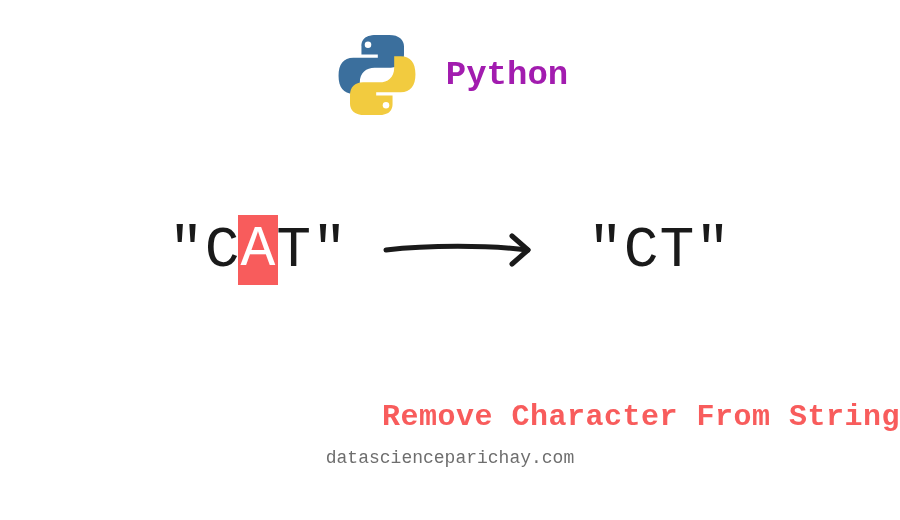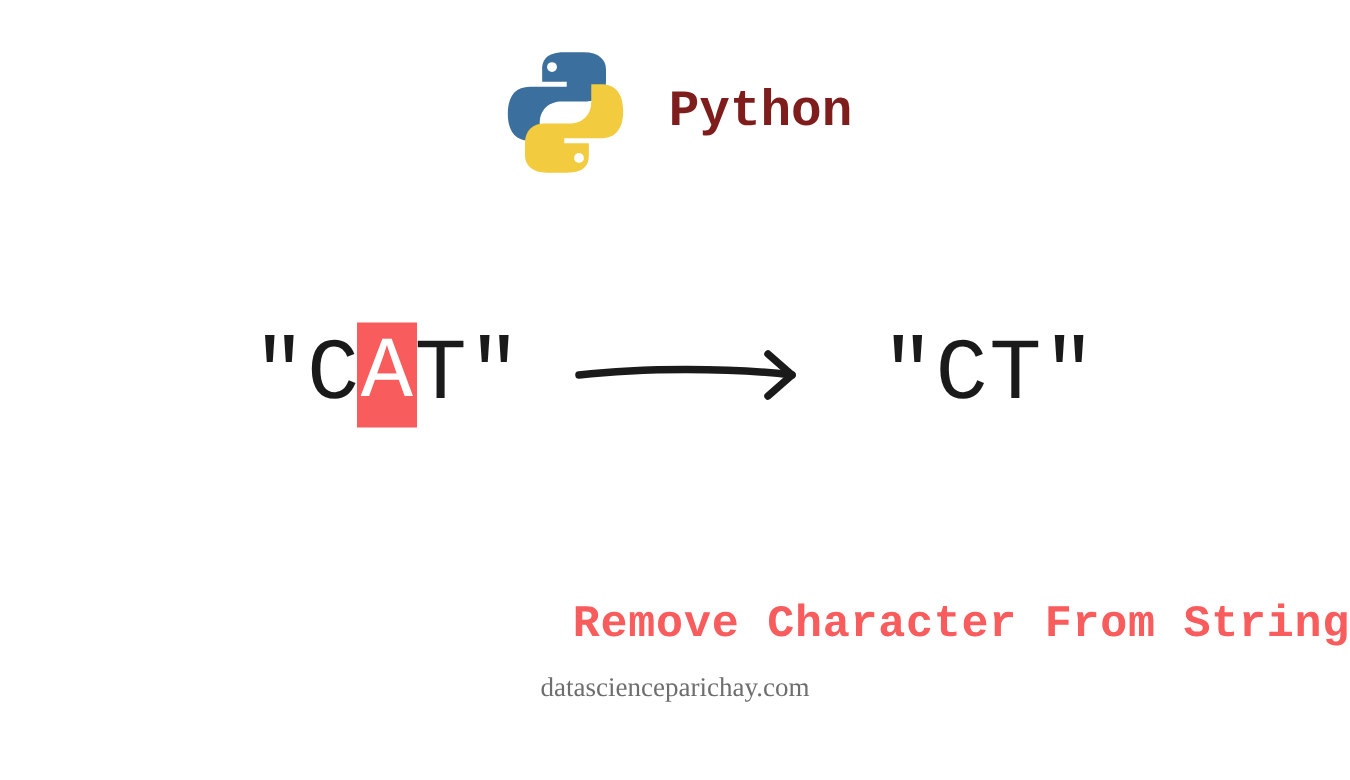--- a/index.html
+++ b/index.html
@@ -18,21 +18,21 @@
     width: 100%;
     display: flex;
     align-items: center;
     justify-content: center;
     gap: 24px;
   }
   .logo { width: 90px; height: 90px; }
   .lang-label {
     font-size: 34px;
     font-weight: bold;
-    color: #7f1d1d;
+    color: #a21caf;
   }
   .diagram {
     position: absolute;
     top: 215px;
     left: 0;
     width: 100%;
     display: flex;
     align-items: center;
     justify-content: center;
     gap: 30px;
@@ -64,21 +64,21 @@
     letter-spacing: 0.5px;
   }
   .site {
     position: absolute;
     top: 448px;
     left: 0;
     width: 100%;
     text-align: center;
     font-size: 18px;
     color: #6e6e6e;
-    font-family: Liberation Serif, serif;
+    font-family: Liberation Mono, monospace;
   }
 </style>
 </head>
 <body>
 
 <div class="header">
   <span class="logo">
     <svg viewBox="0 0 110 110" width="90" height="90">
       <path d="M54 6 C38 6 36 14 36 20 L36 30 L56 30 L56 34 L26 34 C14 34 8 42 8 56 C8 70 14 78 26 78 L34 78 L34 64 C34 52 42 46 52 46 L72 46 C82 46 88 40 88 30 L88 20 C88 12 82 6 70 6 Z" fill="#3b6f9d"></path>
       <circle cx="44" cy="18" r="4" fill="#ffffff"></circle>

